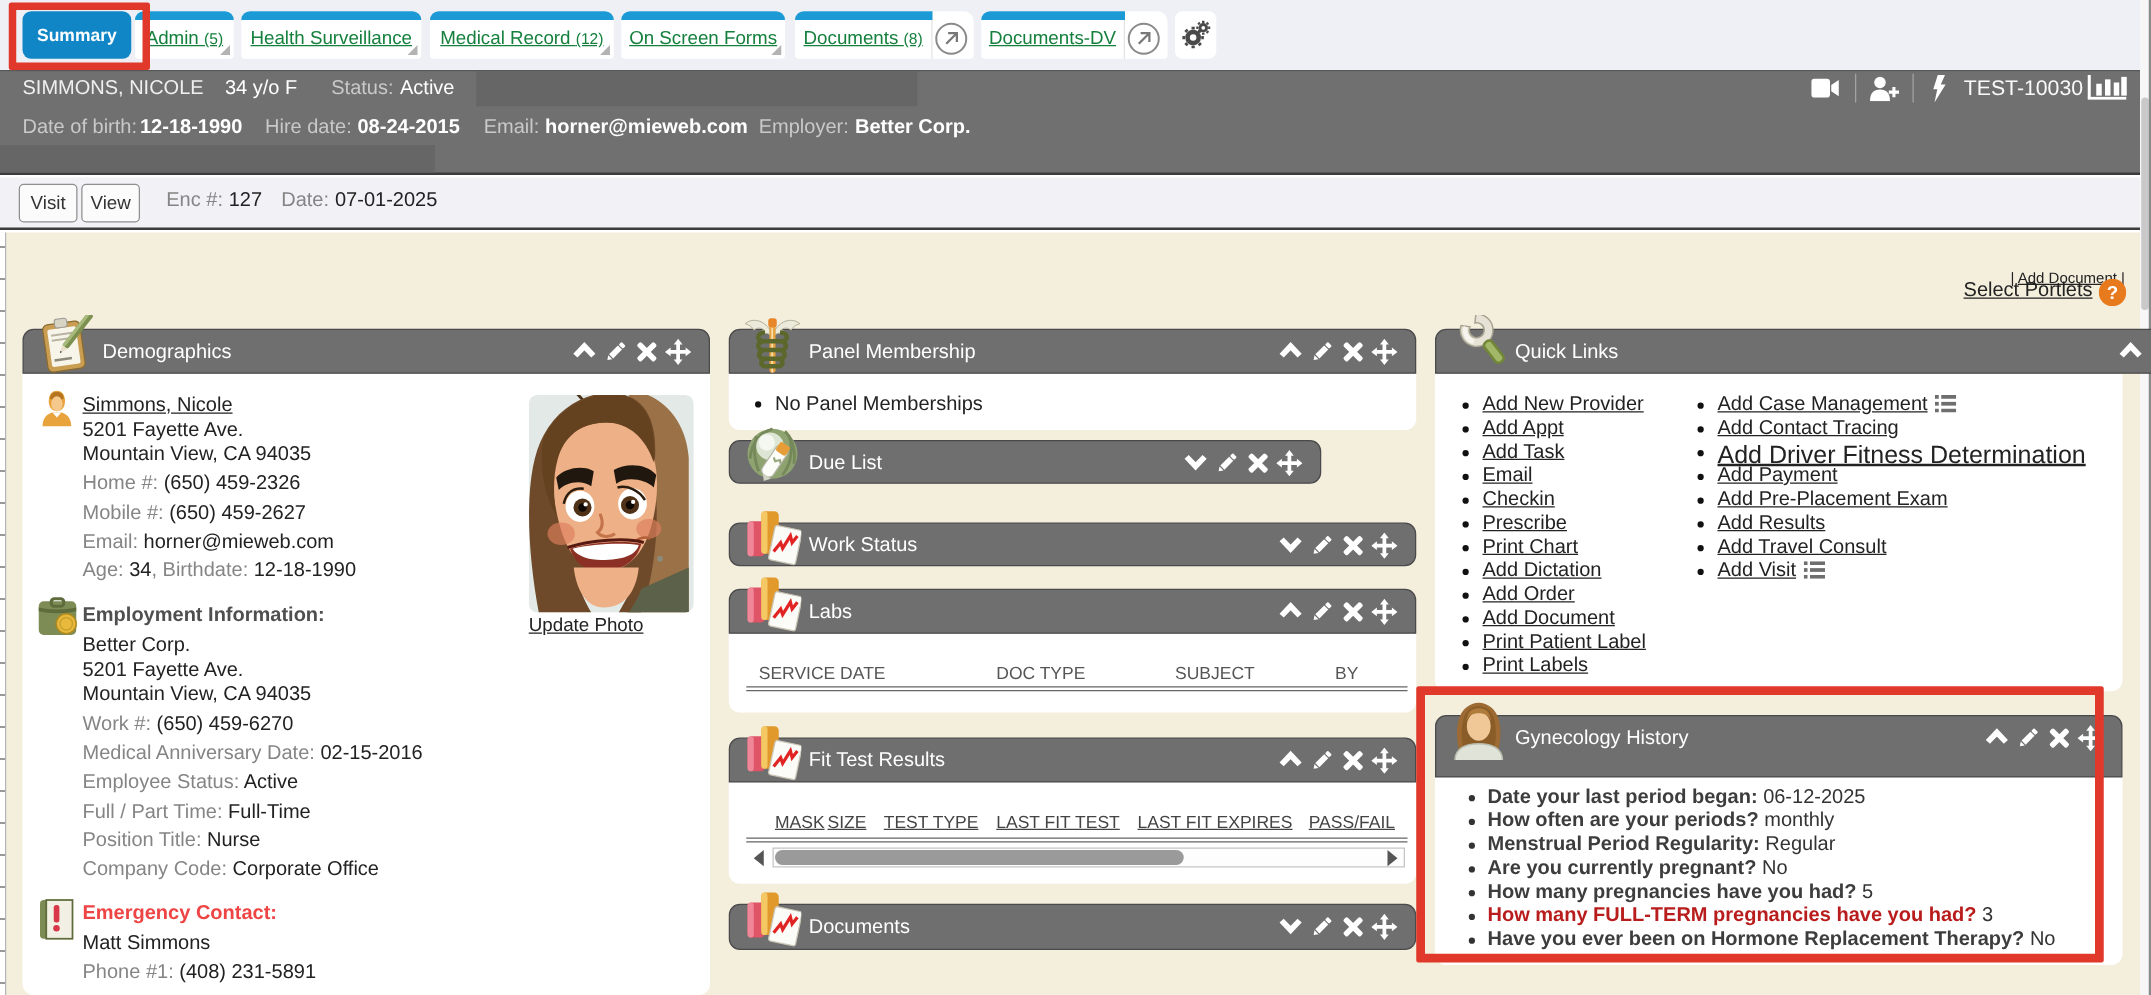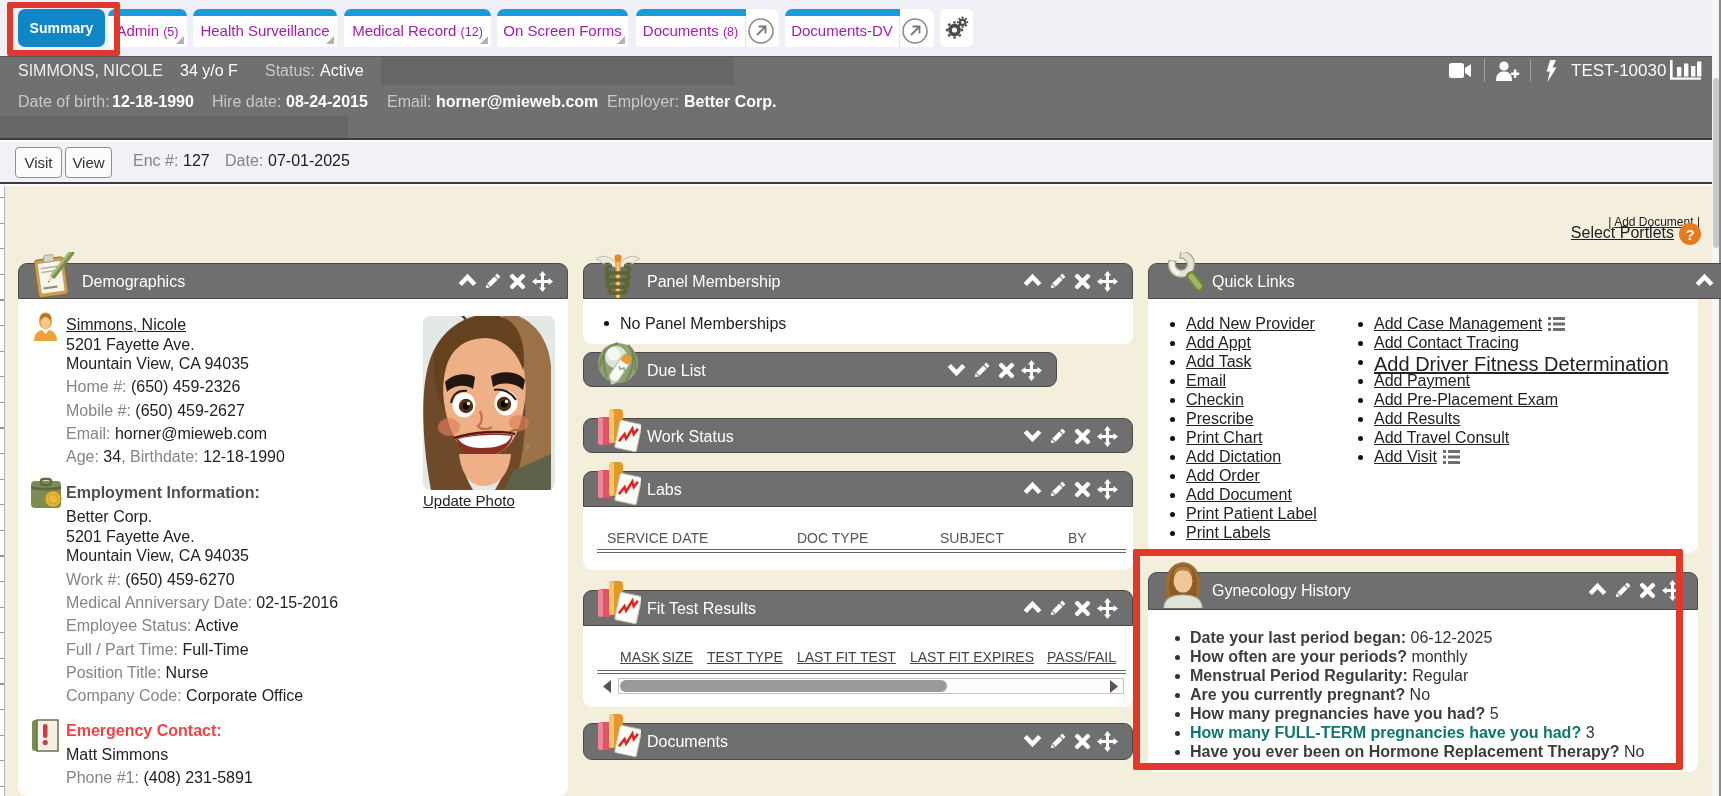--- a/index.html
+++ b/index.html
@@ -4,21 +4,21 @@
 <style>
 * { margin:0; padding:0; box-sizing:border-box; }
 html,body { width:1721px; height:796px; overflow:hidden; }
 body { position:relative; font-family:"Liberation Sans", sans-serif; background:#fff; }
 .abs { position:absolute; }
 
 
 #tabbar { position:absolute; left:0; top:0; width:1712px; height:57px; background:#eef0f5; }
 .tab { position:absolute; top:9px; height:38px; background:#fff; border-radius:8px 8px 3px 3px; }
 .tab .strip { position:absolute; top:0; left:0; right:0; height:7px; background:#1b9ad5; border-radius:8px 8px 0 0; }
-.tab span.lbl { position:absolute; left:0; right:0; top:7px; height:31px; line-height:30px; text-align:center; font-size:15px; color:#a21caf; white-space:nowrap; }
+.tab span.lbl { position:absolute; left:0; right:0; top:7px; height:31px; line-height:30px; text-align:center; font-size:15px; color:#15803d; white-space:nowrap;text-decoration:underline; }
 .tab span.lbl small { font-size:12.5px; }
 .fold { position:absolute; right:3px; bottom:3px; width:0; height:0; border-left:8px solid transparent; border-bottom:8px solid #b3b3b3; }
 .tab-active { position:absolute; left:18px; top:9px; width:87px; height:38px; background:#1186c6; border-radius:7px; color:#fff; font-weight:bold; font-size:14px; text-align:center; line-height:38px; }
 .circlebtn { position:absolute; top:8px; }
 
 
 #banner { position:absolute; left:0; top:56px; width:1712px; height:84px; background:#707070; border-top:1px solid #585858; border-bottom:2px solid #3c3c3c; }
 .b-lite { position:absolute; background:#666; }
 .bt { position:absolute; white-space:nowrap; color:#fff; }
 .blab { color:#c9c9c9; }
@@ -482,21 +482,21 @@
             <rect x="9" y="4" width="3" height="13"></rect>
             <rect x="4" y="9" width="13" height="3"></rect>
             <path d="M10.5 0 L14 4.5 H7 Z"></path>
             <path d="M10.5 21 L14 16.5 H7 Z"></path>
             <path d="M0 10.5 L4.5 7 V14 Z"></path>
             <path d="M21 10.5 L16.5 7 V14 Z"></path>
           </g>
         </svg></span></span>
   </div>
 <div class="pbody" style="left:1148px;top:610px;width:550px;height:162px;"></div>
-<div class="phead" style="left:1148px;top:572px;width:550px;height:38px;">
+<div class="phead" style="left:1148px;top:572px;width:550px;height:50px;">
     <svg class="picon" width="46" height="48" viewBox="0 0 46 48">
 <path d="M9 46 C4 30 4 12 13 5 C19 0 27 0 33 5 C42 12 42 30 37 46 Z" fill="#9c6a32"></path>
 <path d="M11 40 C8 26 9 12 15 7 C20 3 26 3 31 7 C37 12 38 26 35 40 Z" fill="#8a5c28"></path>
 <ellipse cx="23" cy="20" rx="9.5" ry="11.5" fill="#f0c898"></ellipse>
 <path d="M13 16 C14 9 18 6 23 6 C28 6 32 9 33 16 C31 11 28 9.5 23 9.5 C18 9.5 15 11 13 16 Z" fill="#b07c3c"></path>
 <path d="M12.5 17 C13 9 17 5.5 23 5.5 C29 5.5 33 9 33.5 17 C33.5 12 31 7 23 7 C15 7 12.5 12 12.5 17 Z" fill="#b07c3c"></path>
 <path d="M4 47 C4 38 12 34 23 34 C34 34 42 38 42 47 Z" fill="#dfe3d8"></path>
 <path d="M4 47 C4 38 12 34 23 34 C34 34 42 38 42 47" fill="none" stroke="#b9bdb0" stroke-width="1.2"></path>
 </svg>
     <span class="ptitle">Gynecology History</span>
@@ -679,18 +679,18 @@
 <div class="t" style="left:1190px;top:629px;"><span class="bold" style="color:#3d3d3d;font-size:16px;">Date your last period began:</span> <span style="color:#333;font-size:16px;">06-12-2025</span></div>
 <div class="bullet" style="left:1175px;top:655px;background:#333;"></div>
 <div class="t" style="left:1190px;top:648px;"><span class="bold" style="color:#3d3d3d;font-size:16px;">How often are your periods?</span> <span style="color:#333;font-size:16px;">monthly</span></div>
 <div class="bullet" style="left:1175px;top:674px;background:#333;"></div>
 <div class="t" style="left:1190px;top:667px;"><span class="bold" style="color:#3d3d3d;font-size:16px;">Menstrual Period Regularity:</span> <span style="color:#333;font-size:16px;">Regular</span></div>
 <div class="bullet" style="left:1175px;top:693px;background:#333;"></div>
 <div class="t" style="left:1190px;top:686px;"><span class="bold" style="color:#3d3d3d;font-size:16px;">Are you currently pregnant?</span> <span style="color:#333;font-size:16px;">No</span></div>
 <div class="bullet" style="left:1175px;top:712px;background:#333;"></div>
 <div class="t" style="left:1190px;top:705px;"><span class="bold" style="color:#3d3d3d;font-size:16px;">How many pregnancies have you had?</span> <span style="color:#333;font-size:16px;">5</span></div>
 <div class="bullet" style="left:1175px;top:731px;background:#333;"></div>
-<div class="t" style="left:1190px;top:724px;"><span class="bold" style="color:#0f766e;font-size:16px;">How many FULL-TERM pregnancies have you had?</span> <span style="color:#333;font-size:16px;">3</span></div>
+<div class="t" style="left:1190px;top:724px;"><span class="bold" style="color:#b91c1c;font-size:16px;">How many FULL-TERM pregnancies have you had?</span> <span style="color:#333;font-size:16px;">3</span></div>
 <div class="bullet" style="left:1175px;top:750px;background:#333;"></div>
 <div class="t" style="left:1190px;top:743px;"><span class="bold" style="color:#3d3d3d;font-size:16px;">Have you ever been on Hormone Replacement Therapy?</span> <span style="color:#333;font-size:16px;">No</span></div>
 
 <div class="redbox" style="left:7px;top:2px;width:113px;height:54px;"></div>
 <div class="redbox" style="left:1133px;top:549px;width:550px;height:221px;border-width:7px;"></div>
 
 </body></html>

